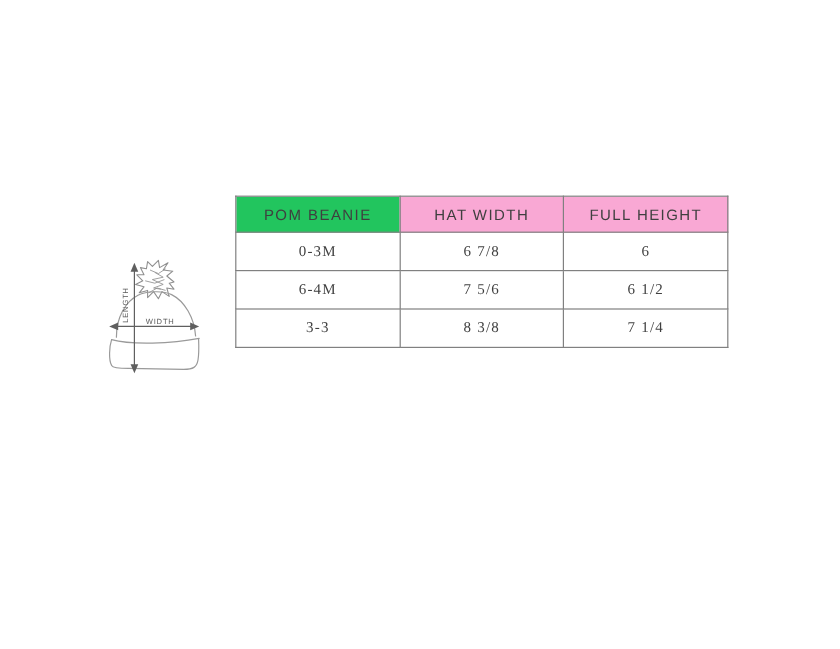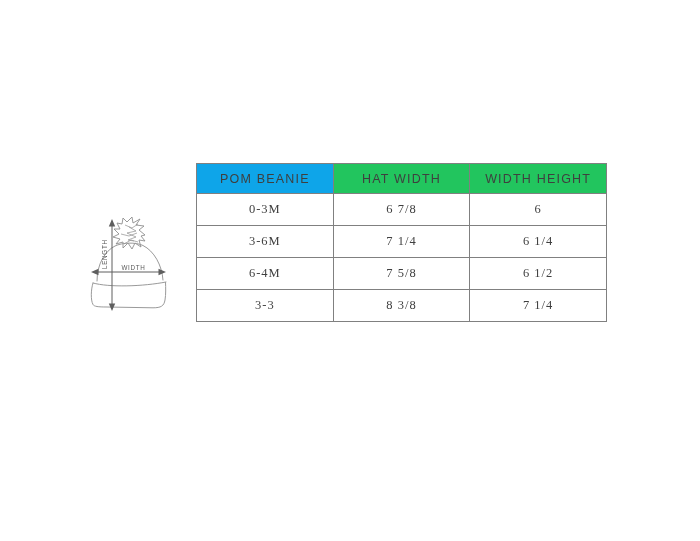--- a/index.html
+++ b/index.html
@@ -46,22 +46,22 @@
     text-align: center;
     vertical-align: middle;
     color: #3f3f3f;
     font-weight: normal;
     font-size: 12.5px;
     letter-spacing: 1px;
     padding: 0;
   }
   table.size-chart th { height: 29px; letter-spacing: 1.2px; }
   table.size-chart td { height: 31px; background: #ffffff; font-family: Liberation Serif, serif; }
-  th.hdr-primary   { background: #0ea5e9; margin-top: 48px; }
-  th.hdr-secondary { background: #22c55e; }
+  th.hdr-primary   { background: #22c55e; margin-top: 48px; }
+  th.hdr-secondary { background: #f9a8d4; }
 </style>
 </head>
 <body>
 
 <div class="stage">
 
   <svg class="beanie" viewBox="0 0 90 102">
 
     <g stroke="#8f8f8f" stroke-width="0.9" fill="none" stroke-linejoin="round">
       <path d="M60,23 L54,18 L59,14 L51,13 L55,7 L48,11 L47,5 L42,10 L38,6 L37,12
@@ -91,37 +91,32 @@
       <polygon points="81,60 73.5,56.8 73.5,63.2" stroke="none"></polygon>
     </g>
     <text x="48.5" y="58" text-anchor="middle">WIDTH</text>
   </svg>
 
   <table class="size-chart">
     <thead>
       <tr>
         <th class="hdr-primary">POM BEANIE</th>
         <th class="hdr-secondary">HAT WIDTH</th>
-        <th class="hdr-secondary">WIDTH HEIGHT</th>
+        <th class="hdr-secondary">FULL HEIGHT</th>
       </tr>
     </thead>
     <tbody>
       <tr>
         <td>0-3M</td>
         <td>6 7/8</td>
         <td>6</td>
       </tr>
       <tr>
-        <td>3-6M</td>
-        <td>7 1/4</td>
-        <td>6 1/4</td>
-      </tr>
-      <tr>
         <td>6-4M</td>
-        <td>7 5/8</td>
+        <td>7 5/6</td>
         <td>6 1/2</td>
       </tr>
       <tr>
         <td>3-3</td>
         <td>8 3/8</td>
         <td>7 1/4</td>
       </tr>
     </tbody>
   </table>
 </div>

